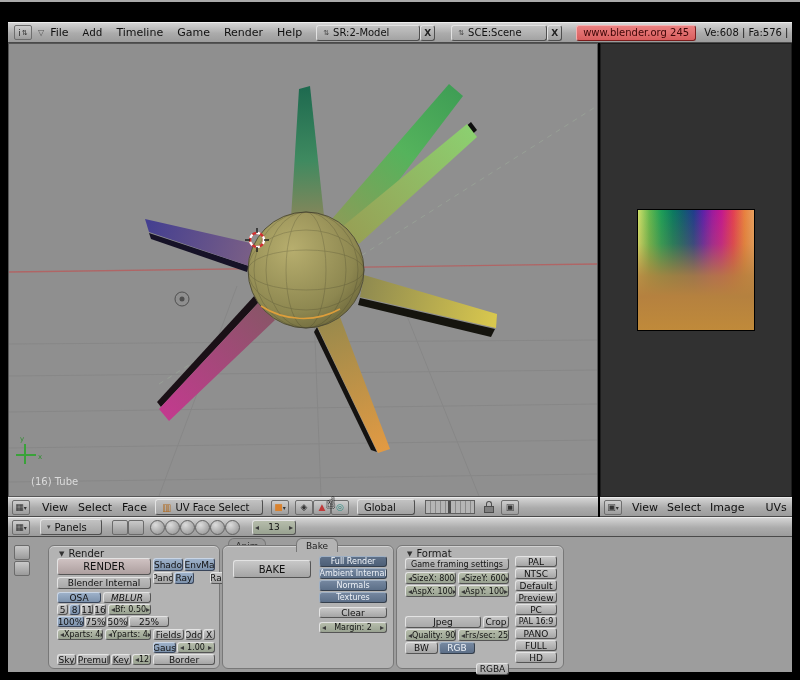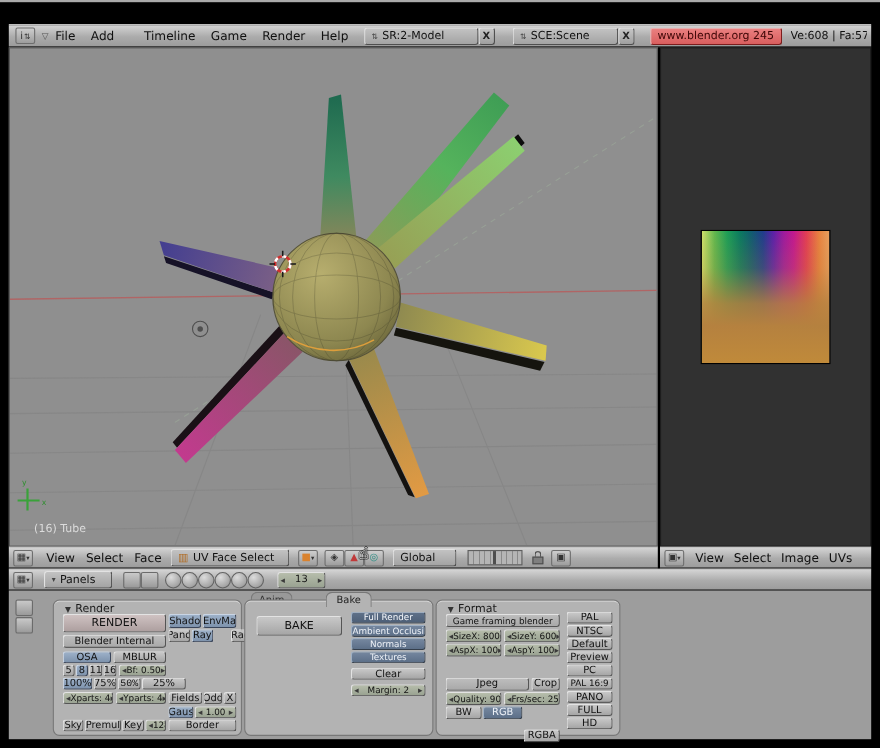--- a/index.html
+++ b/index.html
@@ -60,21 +60,21 @@
 
   <div class="r" style="left:0;top:0;width:800px;height:2px;background:#aaa;"></div>
 
   <div class="hdr r" style="left:8px;top:22px;width:784px;height:21px;padding:0 4px;gap:0;">
     <div class="ibox" style="margin-left:2px;">
       <span>i</span>
       <span style="font-size:7px;margin-left:1px;">⇅</span>
     </div>
     <span style="font-size:8px;color:#555;margin:0 6px 0 6px;">▽</span>
     <span class="mlabel" style="margin-right:14px;">File</span>
-    <span class="mlabel" style="margin-right:27px;">Add</span>
+    <span class="mlabel" style="margin-right:14px;font-family:Liberation Mono, monospace;">Add</span>
     <span class="mlabel" style="margin-right:14px;">Timeline</span>
     <span class="mlabel" style="margin-right:14px;">Game</span>
     <span class="mlabel" style="margin-right:14px;">Render</span>
     <span class="mlabel" style="margin-right:10px;">Help</span>
     <div class="dd" style="width:104px;margin-left:4px;">
       <span style="font-size:7px;color:#444;">⇅</span>
       <span>SR:2-Model</span>
     </div>
     <div class="xbtn">
         <span>X</span>
@@ -240,21 +240,21 @@
     </div>
   </div>
 
   <div class="hdr r" style="left:600px;top:497px;width:192px;height:20px;padding:0 4px;gap:0;">
     <div class="ibox">
       <span>▣</span>
       <span style="font-size:6px;">▾</span>
     </div>
     <span class="mlabel" style="margin-left:10px;margin-right:9px;">View</span>
     <span class="mlabel" style="margin-right:9px;">Select</span>
-    <span class="mlabel" style="margin-right:9px;">Image</span>
+    <span class="mlabel" style="margin-right:21px;">Image</span>
     <span class="mlabel">UVs</span>
   </div>
 
   <div class="hdr r" style="left:8px;top:517px;width:784px;height:20px;padding:0 4px;gap:0;">
     <div class="ibox">
       <span>▦</span>
       <span style="font-size:6px;">▾</span>
     </div>
     <div class="dd" style="margin-left:10px;width:62px;">
       <span style="font-size:7px;color:#444;">▾</span>
@@ -282,29 +282,29 @@
         <span>Render</span>
       </div>
       <div class="btn" style="left:8px;top:12px;width:94px;height:17px;font-size:10px;background:linear-gradient(#cfc2c2,#ad9f9f);">RENDER</div>
       <div class="btn menuize" style="left:8px;top:31px;width:94px;height:12px;">Blender Internal</div>
       <div class="btn sel" style="left:104px;top:12px;width:30px;height:13px;">Shado</div>
       <div class="btn sel" style="left:135px;top:12px;width:31px;height:13px;">EnvMa</div>
       <div class="btn" style="left:104px;top:26px;width:20px;height:12px;">Pano</div>
       <div class="btn sel" style="left:125px;top:26px;width:20px;height:12px;">Ray</div>
       <div class="btn" style="left:146px;top:26px;width:20px;height:12px;margin-left:15px;">Radi</div>
       <div class="btn sel" style="left:8px;top:46px;width:44px;height:11px;">OSA</div>
-      <div class="btn" style="left:54px;top:46px;width:48px;height:11px;">MBLUR</div>
+      <div class="btn" style="left:54px;top:46px;width:48px;height:11px;font-style:italic;">MBLUR</div>
       <div class="btn" style="left:8px;top:58px;width:11px;height:11px;">5</div>
       <div class="btn sel" style="left:20px;top:58px;width:11px;height:11px;">8</div>
       <div class="btn" style="left:32px;top:58px;width:12px;height:11px;">11</div>
       <div class="btn" style="left:45px;top:58px;width:12px;height:11px;">16</div>
       <div class="btn num fs8" style="left:59px;top:58px;width:43px;height:11px;">Bf: 0.50</div>
       <div class="btn sel" style="left:8px;top:70px;width:27px;height:11px;">100%</div>
       <div class="btn" style="left:36px;top:70px;width:21px;height:11px;">75%</div>
-      <div class="btn" style="left:58px;top:70px;width:21px;height:11px;font-family:Liberation Mono, monospace;">50%</div>
+      <div class="btn" style="left:58px;top:70px;width:21px;height:11px;">50%</div>
       <div class="btn" style="left:80px;top:70px;width:40px;height:11px;">25%</div>
       <div class="btn num fs8" style="left:8px;top:83px;width:46px;height:11px;">Xparts: 4</div>
       <div class="btn num fs8" style="left:56px;top:83px;width:46px;height:11px;">Yparts: 4</div>
       <div class="btn" style="left:104px;top:83px;width:31px;height:11px;">Fields</div>
       <div class="btn" style="left:136px;top:83px;width:17px;height:11px;">Odd</div>
       <div class="btn" style="left:154px;top:83px;width:12px;height:11px;">X</div>
       <div class="btn sel" style="left:104px;top:96px;width:23px;height:11px;">Gaus</div>
       <div class="btn num fs8" style="left:128px;top:96px;width:38px;height:11px;">1.00</div>
       <div class="btn" style="left:8px;top:108px;width:19px;height:11px;">Sky</div>
       <div class="btn" style="left:28px;top:108px;width:33px;height:11px;">Premul</div>
@@ -312,33 +312,33 @@
       <div class="btn num fs8" style="left:83px;top:108px;width:19px;height:11px;">128</div>
       <div class="btn" style="left:104px;top:108px;width:62px;height:11px;">Border</div>
     </div>
 
     <div class="tab inactive" style="left:220px;top:1px;width:36px;">Anim</div>
     <div class="tab" style="left:288px;top:1px;width:40px;z-index:5;">Bake</div>
 
     <div class="panel" style="left:214px;top:8px;width:170px;height:122px;">
       <div class="btn" style="left:10px;top:14px;width:78px;height:18px;font-size:10px;">BAKE</div>
       <div class="btn dark darker fs8" style="left:96px;top:10px;width:68px;height:11px;">Full Render</div>
-      <div class="btn dark fs8" style="left:96px;top:22px;width:68px;height:11px;">Ambient Occlusi</div>
+      <div class="btn dark fs8" style="left:96px;top:22px;width:68px;height:11px;">Ambient Internal</div>
       <div class="btn dark fs8" style="left:96px;top:34px;width:68px;height:11px;">Normals</div>
       <div class="btn dark fs8" style="left:96px;top:46px;width:68px;height:11px;">Textures</div>
       <div class="btn" style="left:96px;top:61px;width:68px;height:11px;">Clear</div>
       <div class="btn num fs8" style="left:96px;top:76px;width:68px;height:11px;">Margin: 2</div>
     </div>
 
     <div class="panel" style="left:388px;top:8px;width:166px;height:122px;">
       <div class="ptitle" style="left:10px;top:2px;">
         <span class="tri">▼</span>
         <span>Format</span>
       </div>
-      <div class="btn menuize fs8" style="left:8px;top:12px;width:104px;height:12px;">Game framing blender</div>
+      <div class="btn menuize fs8" style="left:8px;top:12px;width:104px;height:12px;">Game framing settings</div>
       <div class="btn num fs8" style="left:8px;top:26px;width:51px;height:12px;">SizeX: 800</div>
       <div class="btn num fs8" style="left:61px;top:26px;width:51px;height:12px;">SizeY: 600</div>
       <div class="btn num fs8" style="left:8px;top:39px;width:51px;height:12px;">AspX: 100</div>
       <div class="btn num fs8" style="left:61px;top:39px;width:51px;height:12px;">AspY: 100</div>
       <div class="btn menuize" style="left:8px;top:70px;width:76px;height:12px;">Jpeg</div>
       <div class="btn" style="left:86px;top:70px;width:26px;height:12px;">Crop</div>
       <div class="btn num fs8" style="left:8px;top:83px;width:51px;height:12px;">Quality: 90</div>
       <div class="btn num fs8" style="left:61px;top:83px;width:51px;height:12px;">Frs/sec: 25</div>
       <div class="btn" style="left:8px;top:96px;width:33px;height:12px;">BW</div>
       <div class="btn dark" style="left:42px;top:96px;width:36px;height:12px;">RGB</div>

